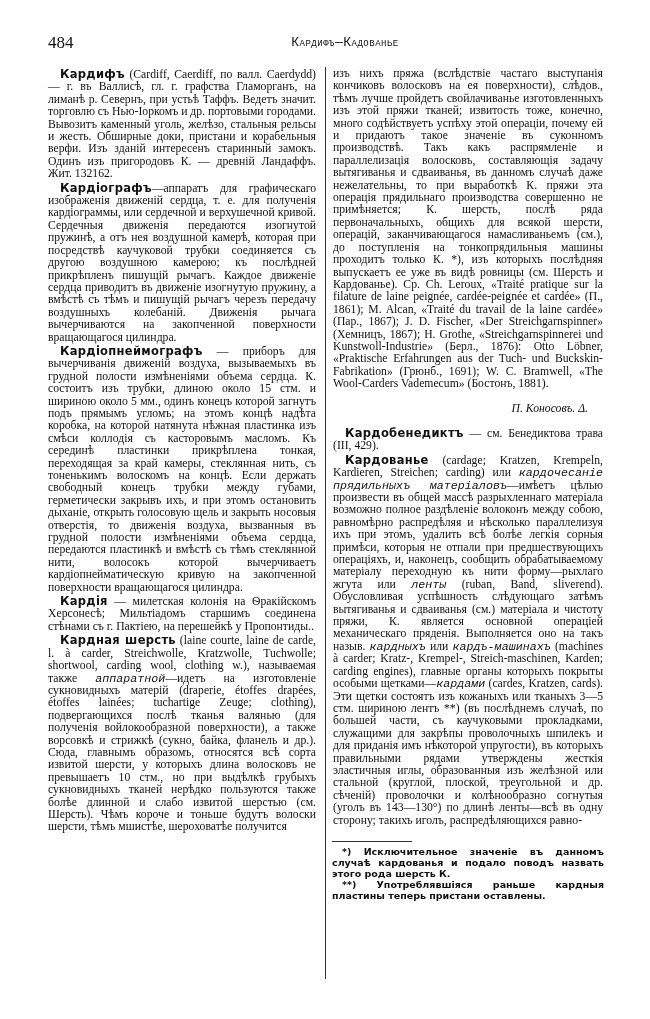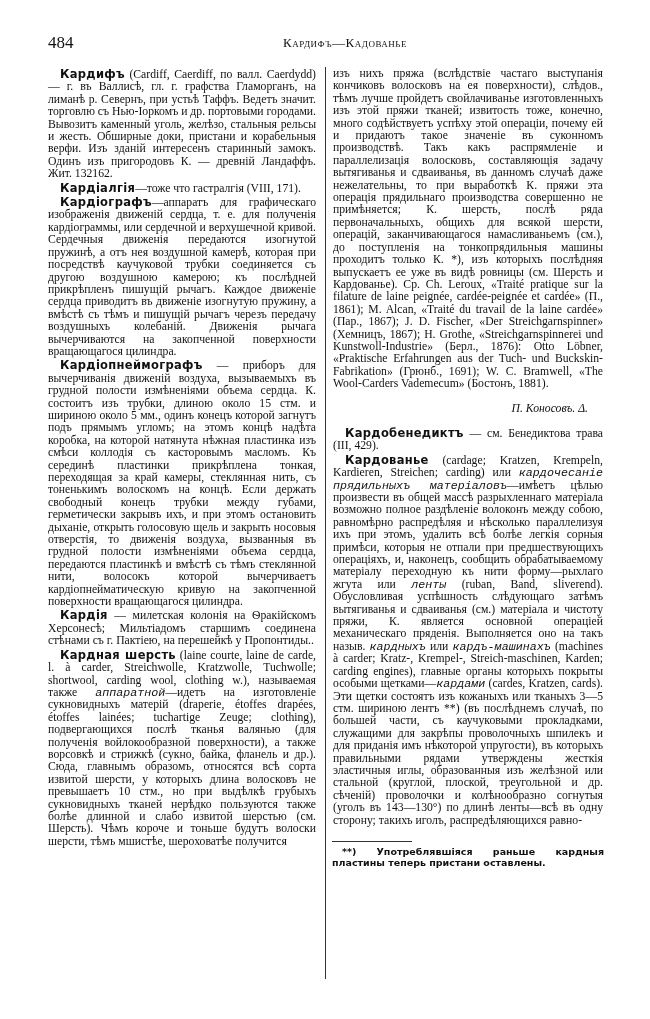--- a/index.html
+++ b/index.html
@@ -2,50 +2,50 @@
 <html><head>
 <meta charset="utf-8">
 <style>
   html, body { margin: 0; padding: 0; background: #ffffff; }
   body { width: 650px; height: 1019px; position: relative; overflow: hidden;
          font-family: "DejaVu Serif", "Liberation Serif", serif; color: #111; }
   .page-number { position: absolute; left: 48px; top: 33px; font-size: 17px;
          font-family: "Liberation Serif", serif; }
   .running-head { position: absolute; left: 0; right: 0; top: 35px; text-align: center;
          font-size: 13px; font-variant: small-caps; letter-spacing: 0.5px;
-         font-family: Liberation Serif, serif; padding-left: 40px; }
+         font-family: Liberation Mono, monospace; padding-left: 40px; }
   .column { position: absolute; top: 67px; font-size: 11.7px; line-height: 12.4px;
          font-family: "Liberation Serif", serif; text-align: justify; }
   .col-left { left: 47px; width: 270px; }
   .col-right { left: 332px; width: 272px; }
   .divider { position: absolute; left: 325px; top: 67px; width: 1px; height: 912px; background: #333; }
   .para { margin: 1px; text-indent: 12px; hyphens: manual; }
   .entry-head { font-family: "DejaVu Sans", sans-serif; font-weight: bold; font-size: 11.5px; letter-spacing: 0.3px; }
   .em { font-style: italic; font-family: Liberation Mono, monospace; }
   .signature { text-align: right; font-style: italic; margin: 12px; padding-right: 4px; }
   .fn-rule { width: 80px; height: 1px; background: #333; margin: 14px 0 4px 0; }
   .footnote { margin: 0; font-size: 9.5px; line-height: 11px; text-indent: 10px; font-family: "DejaVu Sans", sans-serif; font-weight: bold; }
 </style>
 </head>
 <body>
 
 <div class="page-number">484</div>
 <div class="running-head">Кардифъ—Кадованье</div>
 
 <div class="column col-left">
   <p class="para"><span class="entry-head">Кардифъ</span><span> (Cardiff, Caerdiff, по валл. Caerdydd) — г. въ Валлисѣ, гл. г. графства Гламорганъ, на лиманѣ р. Севернъ, при устьѣ Таффъ. Ведетъ значит. торговлю съ Нью-Іоркомъ и др. портовыми городами. Вывозитъ каменный уголь, желѣзо, стальныя рельсы и жесть. Обширные доки, пристани и корабельныя верфи. Изъ зданій интересенъ старинный замокъ. Одинъ изъ пригородовъ К. — древній Ландаффъ. Жит. 132162.</span></p>
-  <p class="para"><span class="entry-head">Кардіалгія</span><span>—тоже что гастралгія (VIII, 171).</span></p>
   <p class="para"><span class="entry-head">Кардіографъ</span><span>—аппаратъ для графическаго изображенія движеній сердца, т. е. для полученія кардіограммы, или сердечной и верхушечной кривой. Сердечныя движенія передаются изогнутой пружинѣ, а отъ нея воздушной камерѣ, которая при посредствѣ каучуковой трубки соединяется съ другою воздушною камерою; къ послѣдней прикрѣпленъ пишущій рычагъ. Каждое движеніе сердца приводитъ въ движеніе изогнутую пружину, а вмѣстѣ съ тѣмъ и пишущій рычагъ черезъ передачу воздушныхъ колебаній. Движенія рычага вычерчиваются на закопченной поверхности вращающагося цилиндра.</span></p>
   <p class="para"><span class="entry-head">Кардіопнеймографъ</span><span> — приборъ для вычерчиванія движеній воздуха, вызываемыхъ въ грудной полости измѣненіями объема сердца. К. состоитъ изъ трубки, длиною около 15 стм. и шириною около 5 мм., одинъ конецъ которой загнутъ подъ прямымъ угломъ; на этомъ концѣ надѣта коробка, на которой натянута нѣжная пластинка изъ смѣси коллодія съ касторовымъ масломъ. Къ серединѣ пластинки прикрѣплена тонкая, переходящая за край камеры, стеклянная нить, съ тоненькимъ волоскомъ на концѣ. Если держать свободный конецъ трубки между губами, герметически закрывъ ихъ, и при этомъ остановить дыханіе, открыть голосовую щель и закрыть носовыя отверстія, то движенія воздуха, вызванныя въ грудной полости измѣненіями объема сердца, передаются пластинкѣ и вмѣстѣ съ тѣмъ стеклянной нити, волосокъ которой вычерчиваетъ кардіопнеймaтическую кривую на закопченной поверхности вращающагося цилиндра.</span></p>
   <p class="para"><span class="entry-head">Кардія</span><span> — милетская колонія на Ѳракійскомъ Херсонесѣ; Мильтіадомъ старшимъ соединена стѣнами съ г. Пактіею, на перешейкѣ у Пропонтиды..</span></p>
   <p class="para"><span class="entry-head">Кардная шерсть</span><span> (laine courte, laine de carde, l. à carder, Streichwolle, Kratzwolle, Tuchwolle; shortwool, carding wool, clothing w.), называемая также </span><span class="em">аппаратной</span><span>—идетъ на изготовленіе сукновидныхъ матерій (draperie, étoffes drapées, étoffes lainées; tuchartige Zeuge; clothing), подвергающихся послѣ тканья валянью (для полученія войлокообразной поверхности), а также ворсовкѣ и стрижкѣ (сукно, байка, фланель и др.). Сюда, главнымъ образомъ, относятся всѣ сорта извитой шерсти, у которыхъ длина волосковъ не превышаетъ 10 стм., но при выдѣлкѣ грубыхъ сукновидныхъ тканей нерѣдко пользуются также болѣе длинной и слабо извитой шерстью (см. Шерсть). Чѣмъ короче и тоньше будутъ волоски шерсти, тѣмъ мшистѣе, шероховатѣе получится</span></p>
 </div>
 
 <div class="divider"></div>
 
 <div class="column col-right">
   <p class="para" style="text-indent:0">изъ нихъ пряжа (вслѣдствіе частаго выступанія кончиковъ волосковъ на ея поверхности), слѣдов., тѣмъ лучше пройдетъ свойлачиванье изготовленныхъ изъ этой пряжи тканей; извитость тоже, конечно, много содѣйствуетъ успѣху этой операціи, почему ей и придаютъ такое значеніе въ суконномъ производствѣ. Такъ какъ распрямленіе и параллелизація волосковъ, составляющія задачу вытягиванья и сдваиванья, въ данномъ случаѣ даже нежелательны, то при выработкѣ К. пряжи эта операція прядильнаго производства совершенно не примѣняется; К. шерсть, послѣ ряда первоначальныхъ, общихъ для всякой шерсти, операцій, заканчивающагося намасливаньемъ (см.), до поступленія на тонкопрядильныя машины проходитъ только К. *), изъ которыхъ послѣдняя выпускаетъ ее уже въ видѣ ровницы (см. Шерсть и Кардованье). Ср. Ch. Leroux, «Traité pratique sur la filature de laine peignée, cardée-peignée et cardée» (П., 1861); M. Alcan, «Traité du travail de la laine cardée» (Пар., 1867); J. D. Fischer, «Der Streichgarnspinner» (Хемницъ, 1867); H. Grothe, «Streichgarnspinnerei und Kunstwoll-Industrie» (Берл., 1876): Otto Löbner, «Praktische Erfahrungen aus der Tuch- und Buckskin-Fabrikation» (Грюнб., 1691); W. C. Bramwell, «The Wool-Carders Vademecum» (Бостонъ, 1881).</p>
   <p class="signature">П. Коносовъ.   Δ.</p>
   <p class="para"><span class="entry-head">Кардобенедиктъ</span><span> — см. Бенедиктова трава (III, 429).</span></p>
   <p class="para"><span class="entry-head">Кардованье</span><span> (cardage; Kratzen, Krempeln, Kardieren, Streichen; carding) или </span><span class="em">кардочесаніе прядильныхъ матеріаловъ</span><span>—имѣетъ цѣлью произвести въ общей массѣ разрыхленнаго матеріала возможно полное раздѣленіе волоконъ между собою, равномѣрно распредѣляя и нѣсколько параллелизуя ихъ при этомъ, удалить всѣ болѣе легкія сорныя примѣси, которыя не отпали при предшествующихъ операціяхъ, и, наконецъ, сообщить обрабатываемому матеріалу переходную къ нити форму—рыхлаго жгута или </span><span class="em">ленты</span><span> (ruban, Band, sliverend). Обусловливая успѣшность слѣдующаго затѣмъ вытягиванья и сдваиванья (см.) матеріала и чистоту пряжи, К. является основной операціей механическаго пряденія. Выполняется оно на такъ назыв. </span><span class="em">кардныхъ</span><span> или </span><span class="em">кардъ-машинахъ</span><span> (machines à carder; Kratz-, Krempel-, Streich-maschinen, Karden; carding engines), главные органы которыхъ покрыты особыми щетками—</span><span class="em">кардами</span><span> (cardes, Kratzen, cards). Эти щетки состоятъ изъ кожаныхъ или тканыхъ 3—5 стм. шириною лентъ **) (въ послѣднемъ случаѣ, по большей части, съ каучуковыми прокладками, служащими для закрѣпы проволочныхъ шпилекъ и для приданія имъ нѣкоторой упругости), въ которыхъ правильными рядами утверждены жесткія эластичныя иглы, образованныя изъ желѣзной или стальной (круглой, плоской, треугольной и др. сѣченій) проволочки и колѣнообразно согнутыя (уголъ въ 143—130°) по длинѣ ленты—всѣ въ одну сторону; такихъ иголъ, распредѣляющихся равно-</span></p>
   <div class="fn-rule"></div>
+  <p class="footnote">*) Исключительное значеніе въ данномъ случаѣ кардованья и подало поводъ назвать этого рода шерсть К.</p>
   <p class="footnote">**) Употреблявшіяся раньше кардныя пластины теперь пристани оставлены.</p>
 </div>
 
 </body></html>

